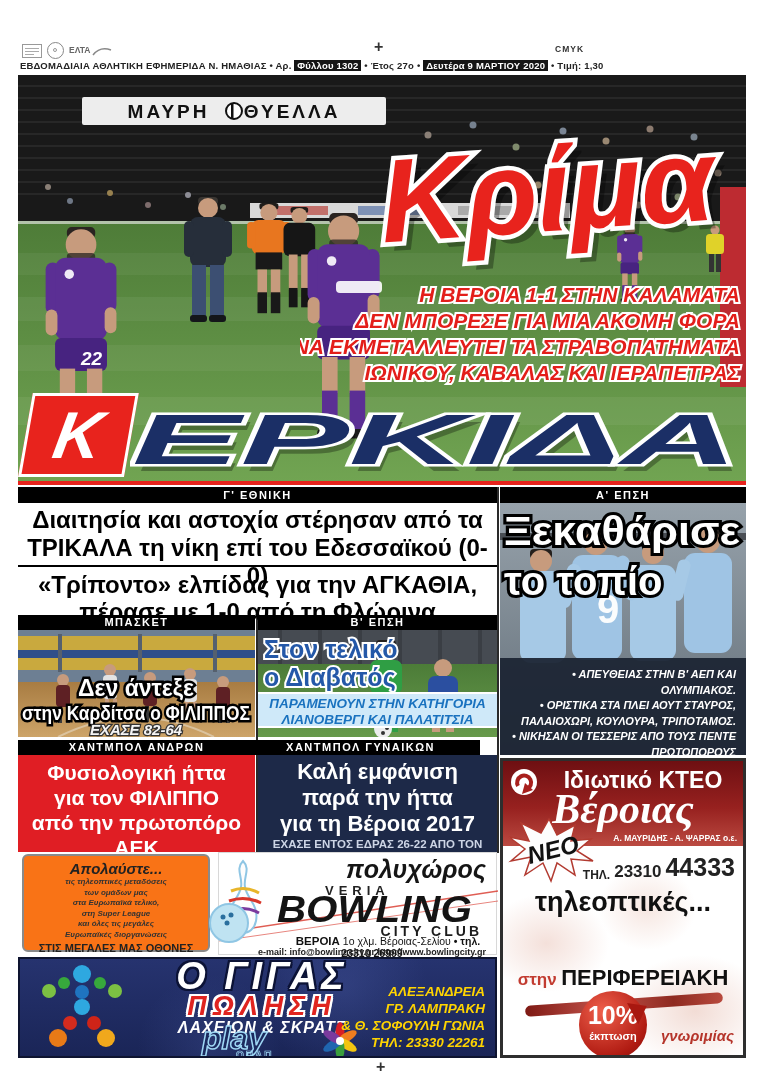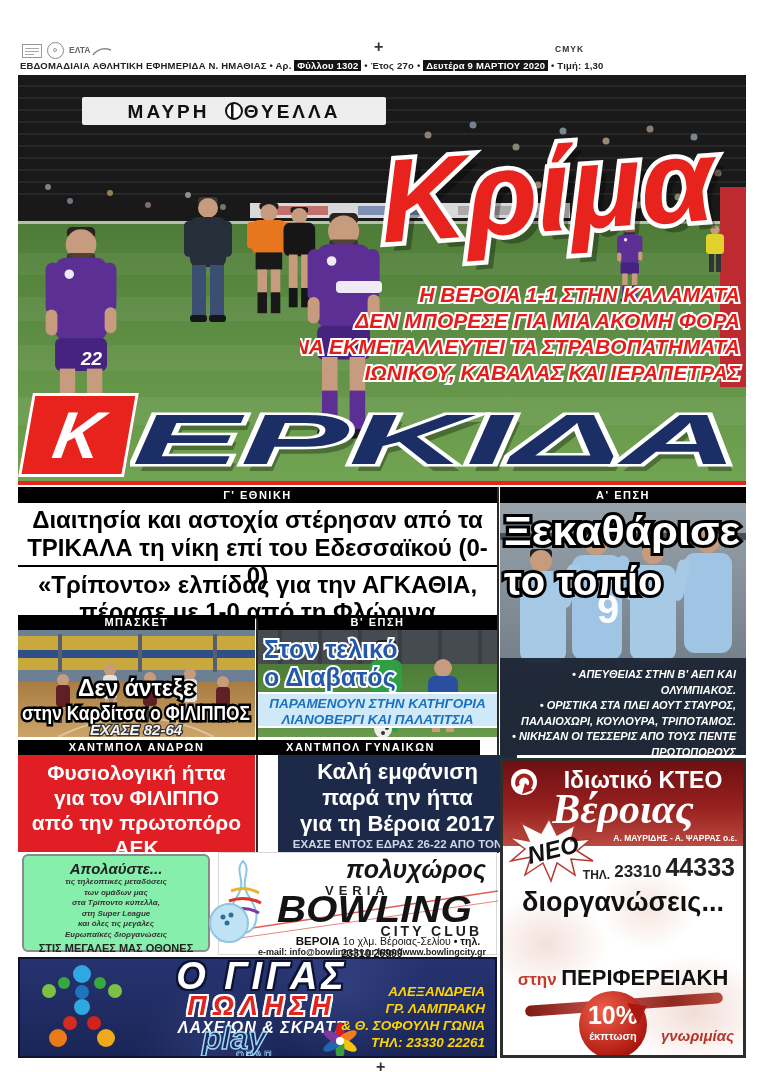--- a/index.html
+++ b/index.html
@@ -24,21 +24,21 @@
         radial-gradient(110px 80px at 80% 85%, #f2dcd5 0%, rgba(242,220,213,0) 70%),
         radial-gradient(70px 60px at 60% 50%, #f6e6e0 0%, rgba(246,230,224,0) 70%), #fff;
         overflow:hidden;}
   .kteo-head{background:linear-gradient(180deg,#6e0f12 0%,#97211f 55%,#bb4a41 100%);}
   .badge{border-radius:50%;background:radial-gradient(circle at 35% 30%, #ef5f4b, #b01b12 70%, #7e0e0a);
          color:#fff;text-align:center;position:absolute;}
   .badge:after{content:'';position:absolute;right:-12px;top:4px;width:0;height:0;
          border:12px solid transparent;border-left:16px solid #a81810;transform:rotate(-28deg);}
   .brush{background:linear-gradient(90deg,#7e1a14,#c4544c 40%,#8e2a20 75%,#b84a3e);
          border-radius:8px;transform:rotate(-4deg);}
-  .tvad{border:2px solid #8a8a8a;border-radius:6px;background:#86efac;text-align:center;color:#222;}
+  .tvad{border:2px solid #8a8a8a;border-radius:6px;background:#f97316;text-align:center;color:#222;}
   .gigas{background:
       radial-gradient(140px 140px at 68% 30%, rgba(90,110,190,.25) 0%, rgba(90,110,190,0) 60%),
       radial-gradient(120px 120px at 40% 90%, rgba(90,110,190,.2) 0%, rgba(90,110,190,0) 60%),
       linear-gradient(180deg,#26336f 0%,#1a2557 100%);
       border:2px solid #0e1430;overflow:hidden;}
   .ylw{color:#ffd400;font-weight:bold;font-style:italic;text-align:right;line-height:17px;font-size:13.5px;}
   .bowl{background:#fff;border:1px solid #d8d8d8;overflow:visible;}
   .regmark{color:#333;font-size:16px;font-weight:bold;}
 </style>
 </head>
@@ -382,21 +382,21 @@
   <div class="abs redbox" style="left:18px;top:755px;width:237px;height:97px;padding-top:5px;">
     <div style="font-size:21px;font-weight:bold;line-height:25px;">
       <div>Φυσιολογική ήττα</div>
       <div>για τον ΦΙΛΙΠΠΟ</div>
       <div>από την πρωτοπόρο ΑΕΚ</div>
     </div>
     <div style="font-size:13px;font-weight:bold;margin-top:2px;">ΕΧΑΣΕ 34-22 ΣΤΟ ΜΑΚΡΟΧΩΡΙ</div>
   </div>
 
   <div class="abs bar" style="left:241px;top:740px;width:239px;height:15px;line-height:15px;">ΧΑΝΤΜΠΟΛ ΓΥΝΑΙΚΩΝ</div>
-  <div class="abs navybox" style="left:258px;top:755px;width:239px;height:97px;padding-top:4px;margin-left:20px;">
+  <div class="abs navybox" style="left:258px;top:755px;width:239px;height:97px;padding-top:4px;">
     <div style="font-size:22px;font-weight:bold;line-height:26px;">
       <div>Καλή εμφάνιση</div>
       <div>παρά την ήττα</div>
       <div>για τη Βέροια 2017</div>
     </div>
     <div style="font-size:11.5px;font-weight:bold;color:#cdd5e6;margin-top:1px;">ΕΧΑΣΕ ΕΝΤΟΣ ΕΔΡΑΣ 26-22 ΑΠΟ ΤΟΝ ΠΑΟΚ</div>
   </div>
 
   <div class="abs kteo" style="left:500px;top:758px;width:246px;height:300px;">
     <div class="kteo-head abs" style="left:0;top:0;width:100%;height:85px;">
@@ -412,39 +412,39 @@
     </div>
     <svg class="abs" style="left:0;top:56px;" width="92" height="66" viewBox="0 0 92 66">
       <polygon points="46,2 54,18 72,8 68,24 88,22 74,34 90,44 68,42 72,58 54,46 48,64 40,46 22,58 28,40 8,44 22,32 6,20 26,24 18,6 38,16" fill="#fdfdfd" stroke="#b23a30" stroke-width="1.5"></polygon>
       <text x="24" y="42" font-size="24" font-weight="bold" font-style="italic" fill="#111" transform="rotate(-14 46 33)">ΝΕΟ</text>
     </svg>
     <div class="abs" style="right:8px;top:92px;display:flex;align-items:flex-end;gap:4px;color:#222;">
       <span style="font-size:12px;font-weight:bold;">ΤΗΛ.</span>
       <span style="font-size:17px;font-weight:bold;">23310</span>
       <span style="font-size:25px;font-weight:bold;">44333</span>
     </div>
-    <div class="abs" style="left:0;top:126px;width:100%;text-align:center;font-size:27px;font-weight:bold;color:#101010;">διοργανώσεις...</div>
+    <div class="abs" style="left:0;top:126px;width:100%;text-align:center;font-size:27px;font-weight:bold;color:#101010;">τηλεοπτικές...</div>
     <div class="abs" style="left:0;top:204px;width:100%;text-align:center;">
       <span style="font-size:17px;font-weight:bold;color:#c23b30;">στην</span>
       <span style="font-size:22px;font-weight:bold;color:#111;">ΠΕΡΙΦΕΡΕΙΑΚΗ</span>
     </div>
     <div class="brush abs" style="left:22px;top:238px;width:198px;height:11px;"></div>
     <div class="badge" style="left:76px;top:230px;width:68px;height:68px;">
       <div style="font-size:25px;font-weight:bold;margin-top:10px;">10%</div>
       <div style="font-size:11px;font-weight:bold;">έκπτωση</div>
     </div>
     <div class="abs" style="left:158px;top:266px;font-size:15px;font-weight:bold;font-style:italic;color:#b5342a;">γνωριμίας</div>
   </div>
 
   <div class="abs tvad" style="left:22px;top:854px;width:188px;height:98px;padding:4px 2px;">
     <div style="font-size:15px;font-weight:bold;font-style:italic;">Απολαύστε...</div>
     <div style="font-size:8px;font-weight:bold;font-style:italic;line-height:10.5px;color:#333;">
       <div>τις τηλεοπτικές μεταδόσεις</div>
       <div>των ομάδων μας</div>
-      <div>στα Τρίποντο κύπελλα,</div>
+      <div>στα Ευρωπαϊκά τελικό,</div>
       <div>στη Super League</div>
       <div>και όλες τις μεγάλες</div>
       <div>Ευρωπαϊκές διοργανώσεις</div>
     </div>
     <div style="font-size:11px;font-weight:bold;margin-top:2px;">ΣΤΙΣ ΜΕΓΑΛΕΣ ΜΑΣ ΟΘΟΝΕΣ</div>
   </div>
 
   <div class="abs bowl" style="left:218px;top:852px;width:279px;height:103px;">
     <svg class="abs" style="left:0;top:0;" width="279" height="103" viewBox="0 0 279 103">
       <line x1="0" y1="80" x2="279" y2="38" stroke="#d8362a" stroke-width="1.5" opacity=".8"></line>

